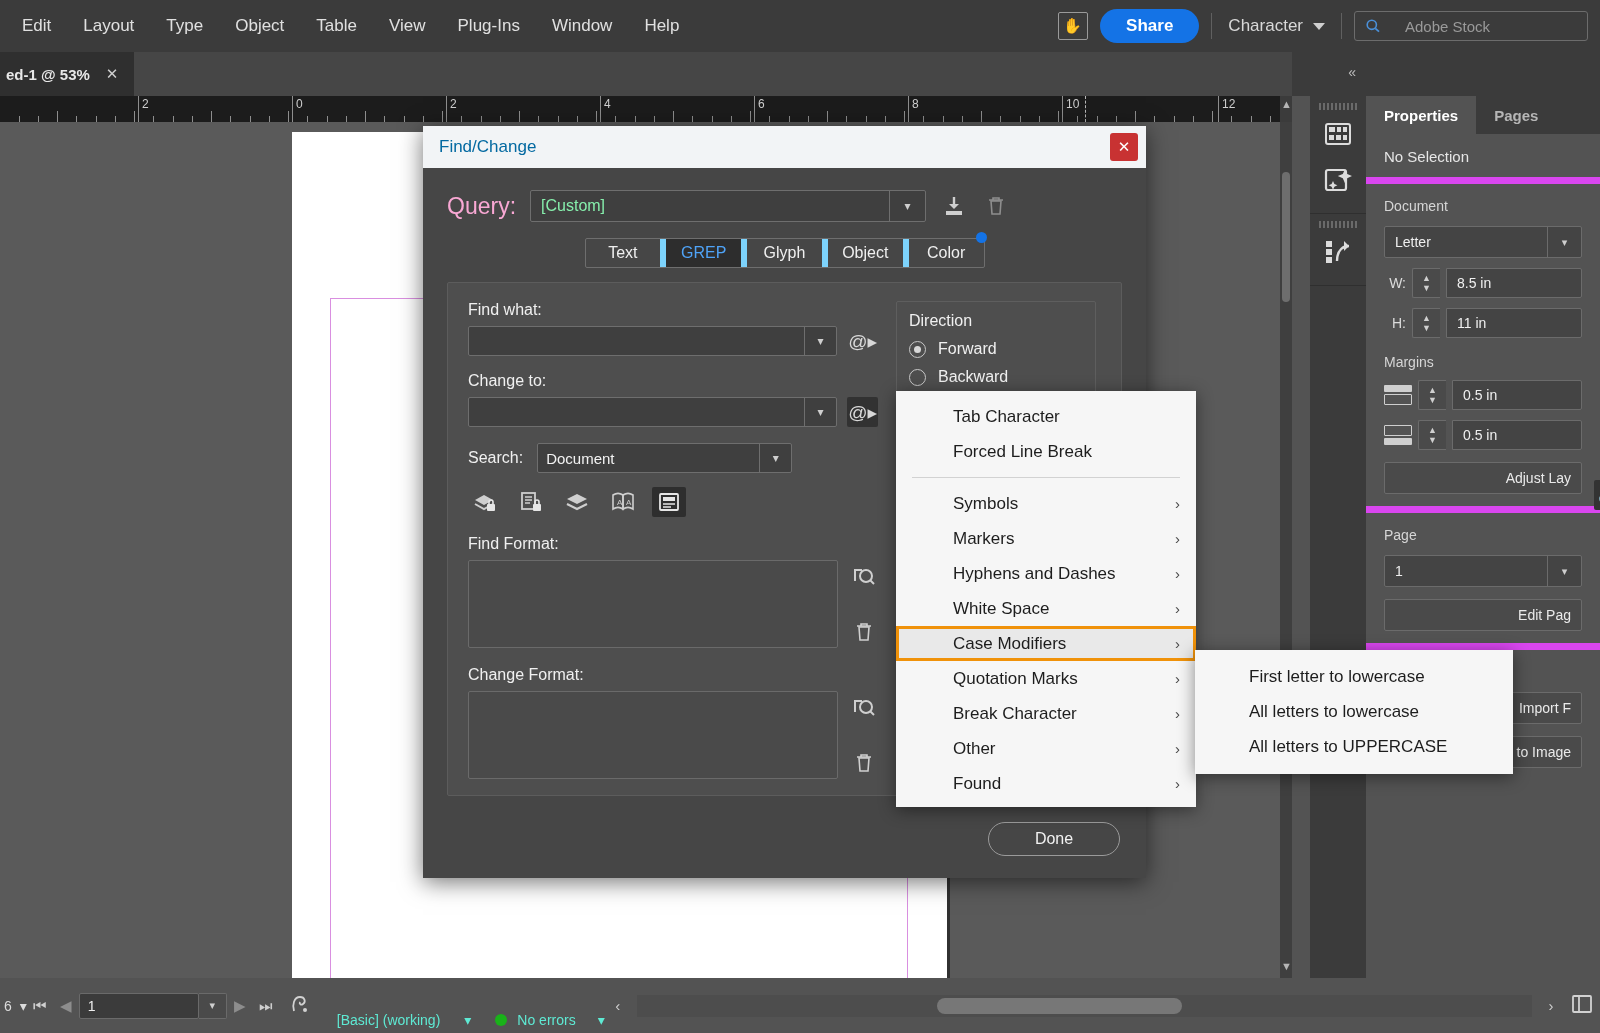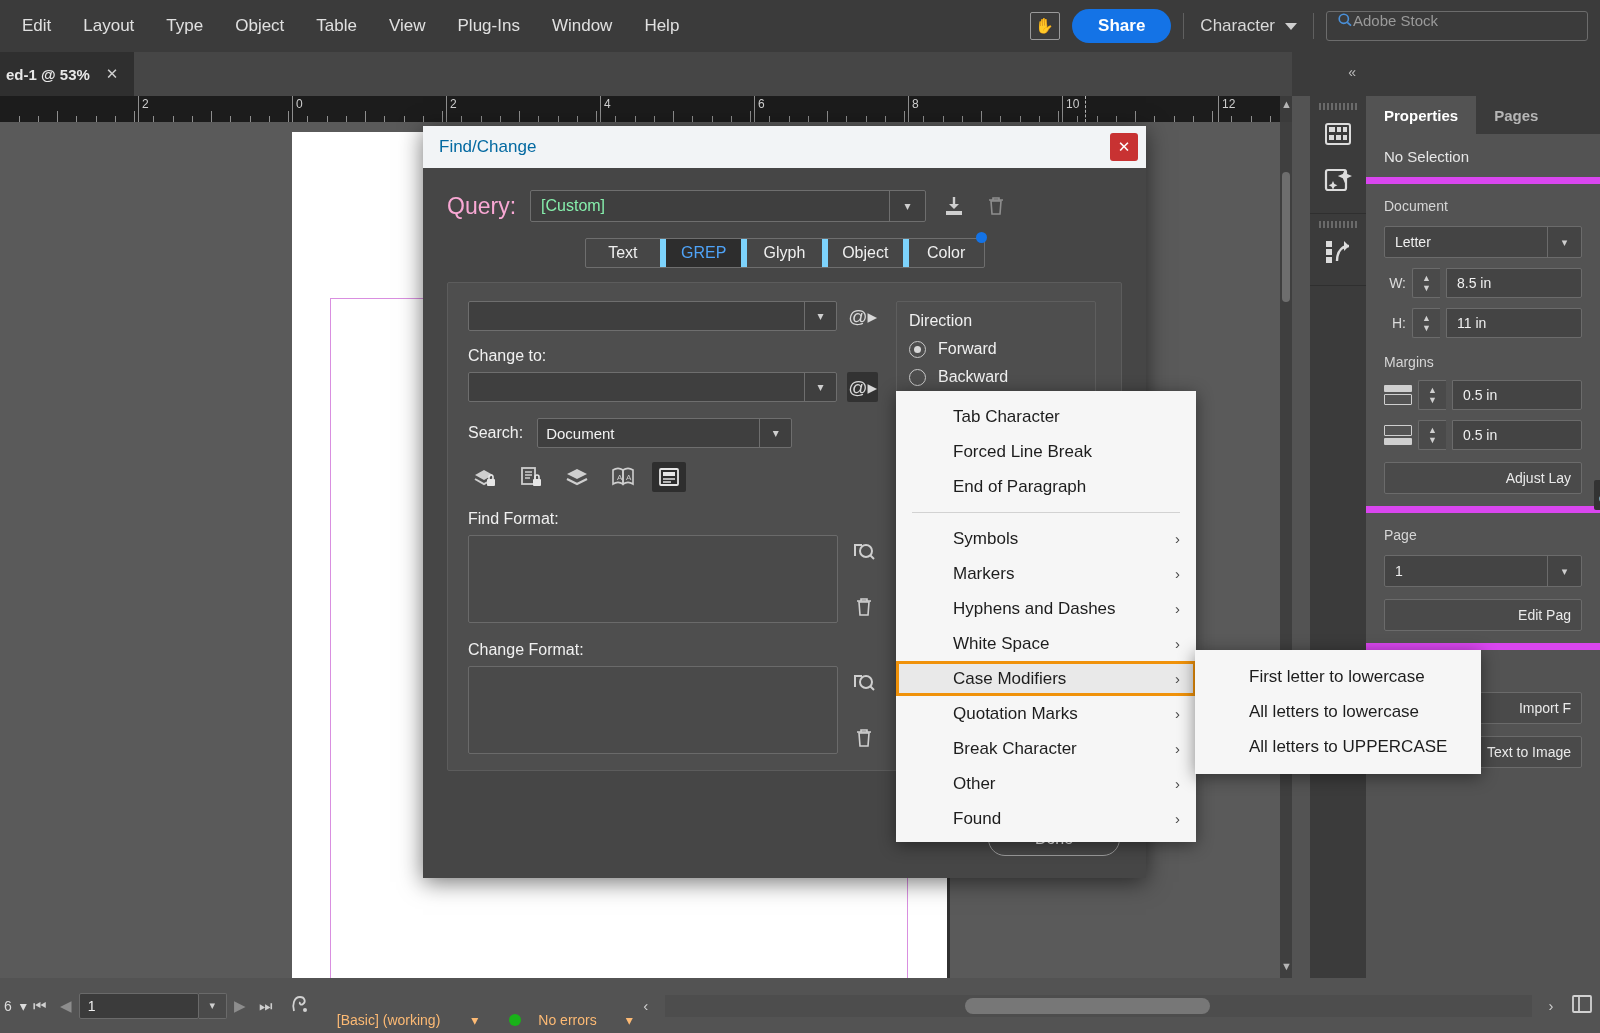--- a/index.html
+++ b/index.html
@@ -9,21 +9,21 @@
   
   #menubar { position:absolute; left:0; top:0; width:1600px; height:52px; background:#3b3b3b; display:flex; align-items:center; }
   #menubar .mitem { padding:0 16px; font-size:17px; color:#e0e0e0; line-height:52px; cursor:default; }
   #menubar .mitem:first-child { padding-left:22px; }
   #menu-right { position:absolute; right:0; top:0; height:52px; display:flex; align-items:center; padding-right:12px; gap:12px;}
   .touch-btn { width:30px; height:28px; border:1px solid #9a9a9a; border-radius:2px; display:flex; align-items:center; justify-content:center; font-size:15px; color:#d8d8d8; }
   #share-btn { background:#1473e6; color:#fff; border-radius:18px; font-size:17px; font-weight:bold; padding:7px 26px; }
   .vsep { width:1px; height:26px; background:#606060; }
   #workspace-sel { display:flex; align-items:center; gap:10px; font-size:17px; color:#d8d8d8; padding:0 4px; }
   .chev { display:inline-block; width:0;height:0; border-left:6px solid transparent;border-right:6px solid transparent;border-top:7px solid #cfcfcf;}
-  #stock-search { width:262px; height:30px; border:1px solid #6c6c6c; border-radius:3px; background:#3b3b3b; display:flex; align-items:flex-start; gap:0; padding:0 10px; }
+  #stock-search { width:234px; height:30px; border:1px solid #6c6c6c; border-radius:3px; background:#3b3b3b; display:flex; align-items:center; gap:24px; padding:0 10px; }
   #stock-search .ph { color:#9a9a9a; font-size:15px; }
 
   
   #tabbar { position:absolute; left:0; top:52px; width:1600px; height:44px; background:#464646; }
   #doc-tab { position:absolute; left:-38px; top:0; height:44px; background:#2f2f2f; display:flex; align-items:center; padding:0 16px 0 44px; gap:16px;}
   #doc-tab .tt { font-size:15px; font-weight:bold; color:#e8e8e8; }
   #doc-tab .cls { font-size:15px; color:#cfcfcf; }
   #tabbar .rightstrip { position:absolute; left:1292px; top:0; width:308px; height:44px; background:#3b3b3b; }
   #collapse-arrows { position:absolute; right:244px; top:12px; font-size:14px; color:#bdbdbd; }
 
@@ -46,21 +46,21 @@
   #vs-up { position:absolute; left:1281px; top:98px; font-size:11px; color:#b5b5b5; }
   #vs-dn { position:absolute; left:1281px; top:960px; font-size:11px; color:#b5b5b5; }
 
   
   #statusbar { position:absolute; left:0; top:978px; width:1600px; height:55px; background:#535353; display:flex; align-items:center; gap:0; }
   .zoomsel { display:flex; align-items:center; gap:8px; padding-left:4px; font-size:14px; color:#dcdcdc; }
   .navbtn { width:26px; text-align:center; font-size:15px; color:#cfcfcf; }
   .navbtn.dim { color:#8d8d8d; }
   #page-field { width:120px; height:26px; background:#3b3b3b; border:1px solid #6a6a6a; border-radius:2px; display:flex; align-items:center; padding:0 8px; font-size:14px; color:#efefef;}
   #page-field-arrow { width:28px; height:26px; border:1px solid #6a6a6a; border-left:none; border-radius:0 2px 2px 0; background:#4a4a4a; display:flex;align-items:center;justify-content:center; font-size:11px;color:#cfcfcf;}
-  #preflight { display:flex; align-items:center; gap:17px; margin-left:14px; font-size:14px; color:#fdba74;margin-top:28px; }
+  #preflight { display:flex; align-items:center; gap:10px; margin-left:14px; font-size:14px; color:#5eead4;margin-top:28px; }
   .dot-green { width:12px;height:12px;border-radius:50%; background:#19b219; display:inline-block;}
   #hscroll { flex:1; height:22px; background:#4d4d4d; margin:0 6px; position:relative; }
   #hscroll .thumb { position:absolute; left:300px; top:3px; width:245px; height:16px; background:#777; border-radius:8px; }
 
   
   #icon-rail { position:absolute; left:1310px; top:96px; width:56px; height:882px; background:#3b3b3b; }
   .rail-group { border-bottom:1px solid #2f2f2f; padding:6px 0 10px; }
   .rail-grip { height:9px; display:flex; align-items:center; justify-content:center; gap:2px; }
   .rail-grip i { display:block; width:2px; height:7px; background:#6a6a6a; }
   .rail-icon { width:56px; height:46px; display:flex; align-items:center; justify-content:center; }
@@ -135,21 +135,21 @@
   .rdot i { width:7px; height:7px; border-radius:50%; background:#d8d8d8; display:block; }
   #done-btn { position:absolute; left:988px; top:822px; width:132px; height:34px; border:1px solid #9a9a9a; border-radius:17px; display:flex; align-items:center; justify-content:center; font-size:16px; color:#f2f2f2; }
 
   
   #ctxmenu { position:absolute; left:896px; top:391px; width:300px; background:#f6f6f6; box-shadow:0 3px 16px rgba(0,0,0,.45); padding:8px 0 6px; }
   #ctxmenu .ci { height:35px; display:flex; align-items:center; padding:0 14px 0 57px; font-size:17px; color:#1d1d1d; position:relative; }
   #ctxmenu .ci .ar { position:absolute; right:16px; font-size:15px; color:#4a4a4a; }
   #ctxmenu .sep { height:1px; background:#d2d2d2; margin:8px 16px; }
   #ctxmenu .ci.hl { background:#e9e9e9; box-shadow:inset 0 0 0 3px #f0920a; }
 
-  #submenu { position:absolute; left:1195px; top:650px; width:286px; background:#f6f6f6; box-shadow:0 3px 16px rgba(0,0,0,.45); padding:9px 0 10px; }
+  #submenu { position:absolute; left:1195px; top:650px; width:318px; background:#f6f6f6; box-shadow:0 3px 16px rgba(0,0,0,.45); padding:9px 0 10px; }
   #submenu .si { height:35px; display:flex; align-items:center; padding:0 14px 0 54px; font-size:17px; color:#1d1d1d; }
 </style>
 </head>
 <body>
 
 <div id="menubar">
   <div class="mitem">Edit</div>
   <div class="mitem">Layout</div>
   <div class="mitem">Type</div>
   <div class="mitem">Object</div>
@@ -448,20 +448,21 @@
       <div class="mb">Glyph</div>
       <div class="mb">Object</div>
       <div class="mb">
         <span>Color</span>
         <span id="color-dot"></span>
       </div>
     </div>
 
     <div id="panelwrap">
       <div id="leftcol">
+        <div class="flab">Find what:</div>
         <div class="withbtn">
           <span class="combo" style="width:382px">
             <span class="val"></span>
             <span class="arw">▾</span>
           </span>
           <span class="atbtn">@▸</span>
         </div>
         <div class="gap"></div>
         <div class="flab">Change to:</div>
         <div class="withbtn">
@@ -578,21 +579,20 @@
       </div>
     </div>
   </div>
 </div>
 
 <div id="done-btn">Done</div>
 
 <div id="ctxmenu">
   <div class="ci">Tab Character</div>
   <div class="ci">Forced Line Break</div>
-  <div class="ci">End of Paragraph</div>
   <div class="sep"></div>
   <div class="ci">
       <span>Symbols</span>
       <span class="ar">›</span>
     </div>
   <div class="ci">
       <span>Markers</span>
       <span class="ar">›</span>
     </div>
   <div class="ci">

